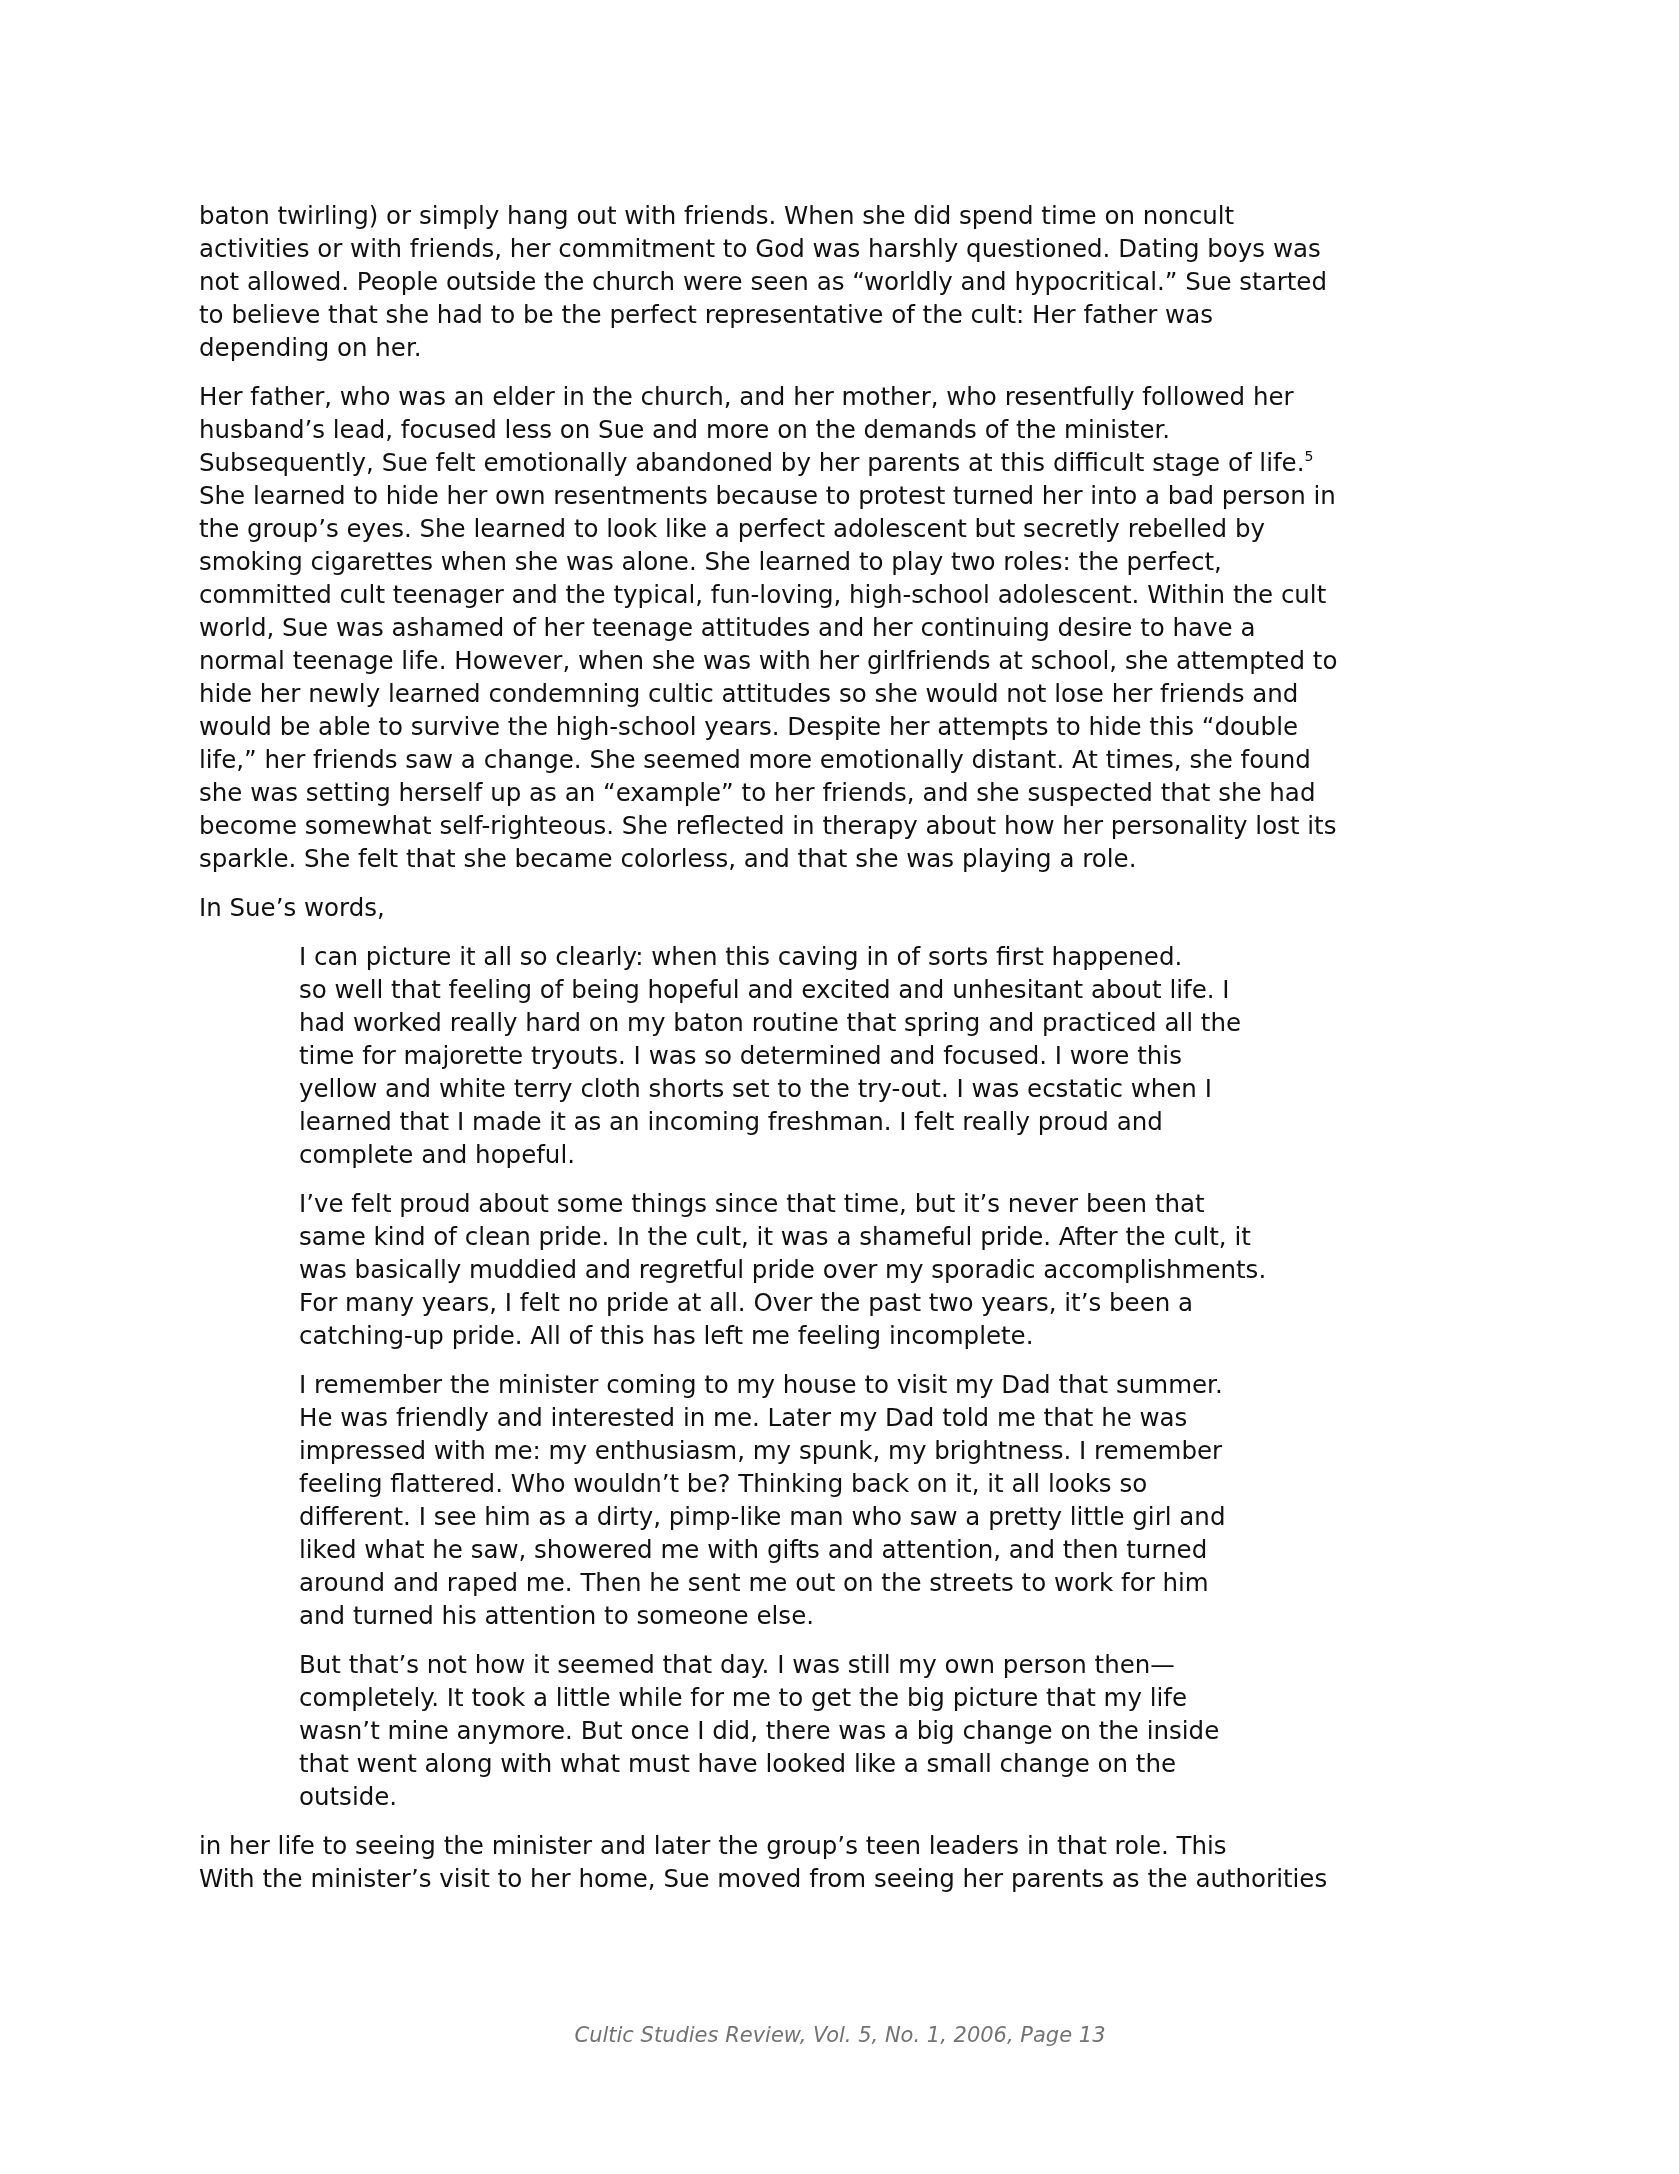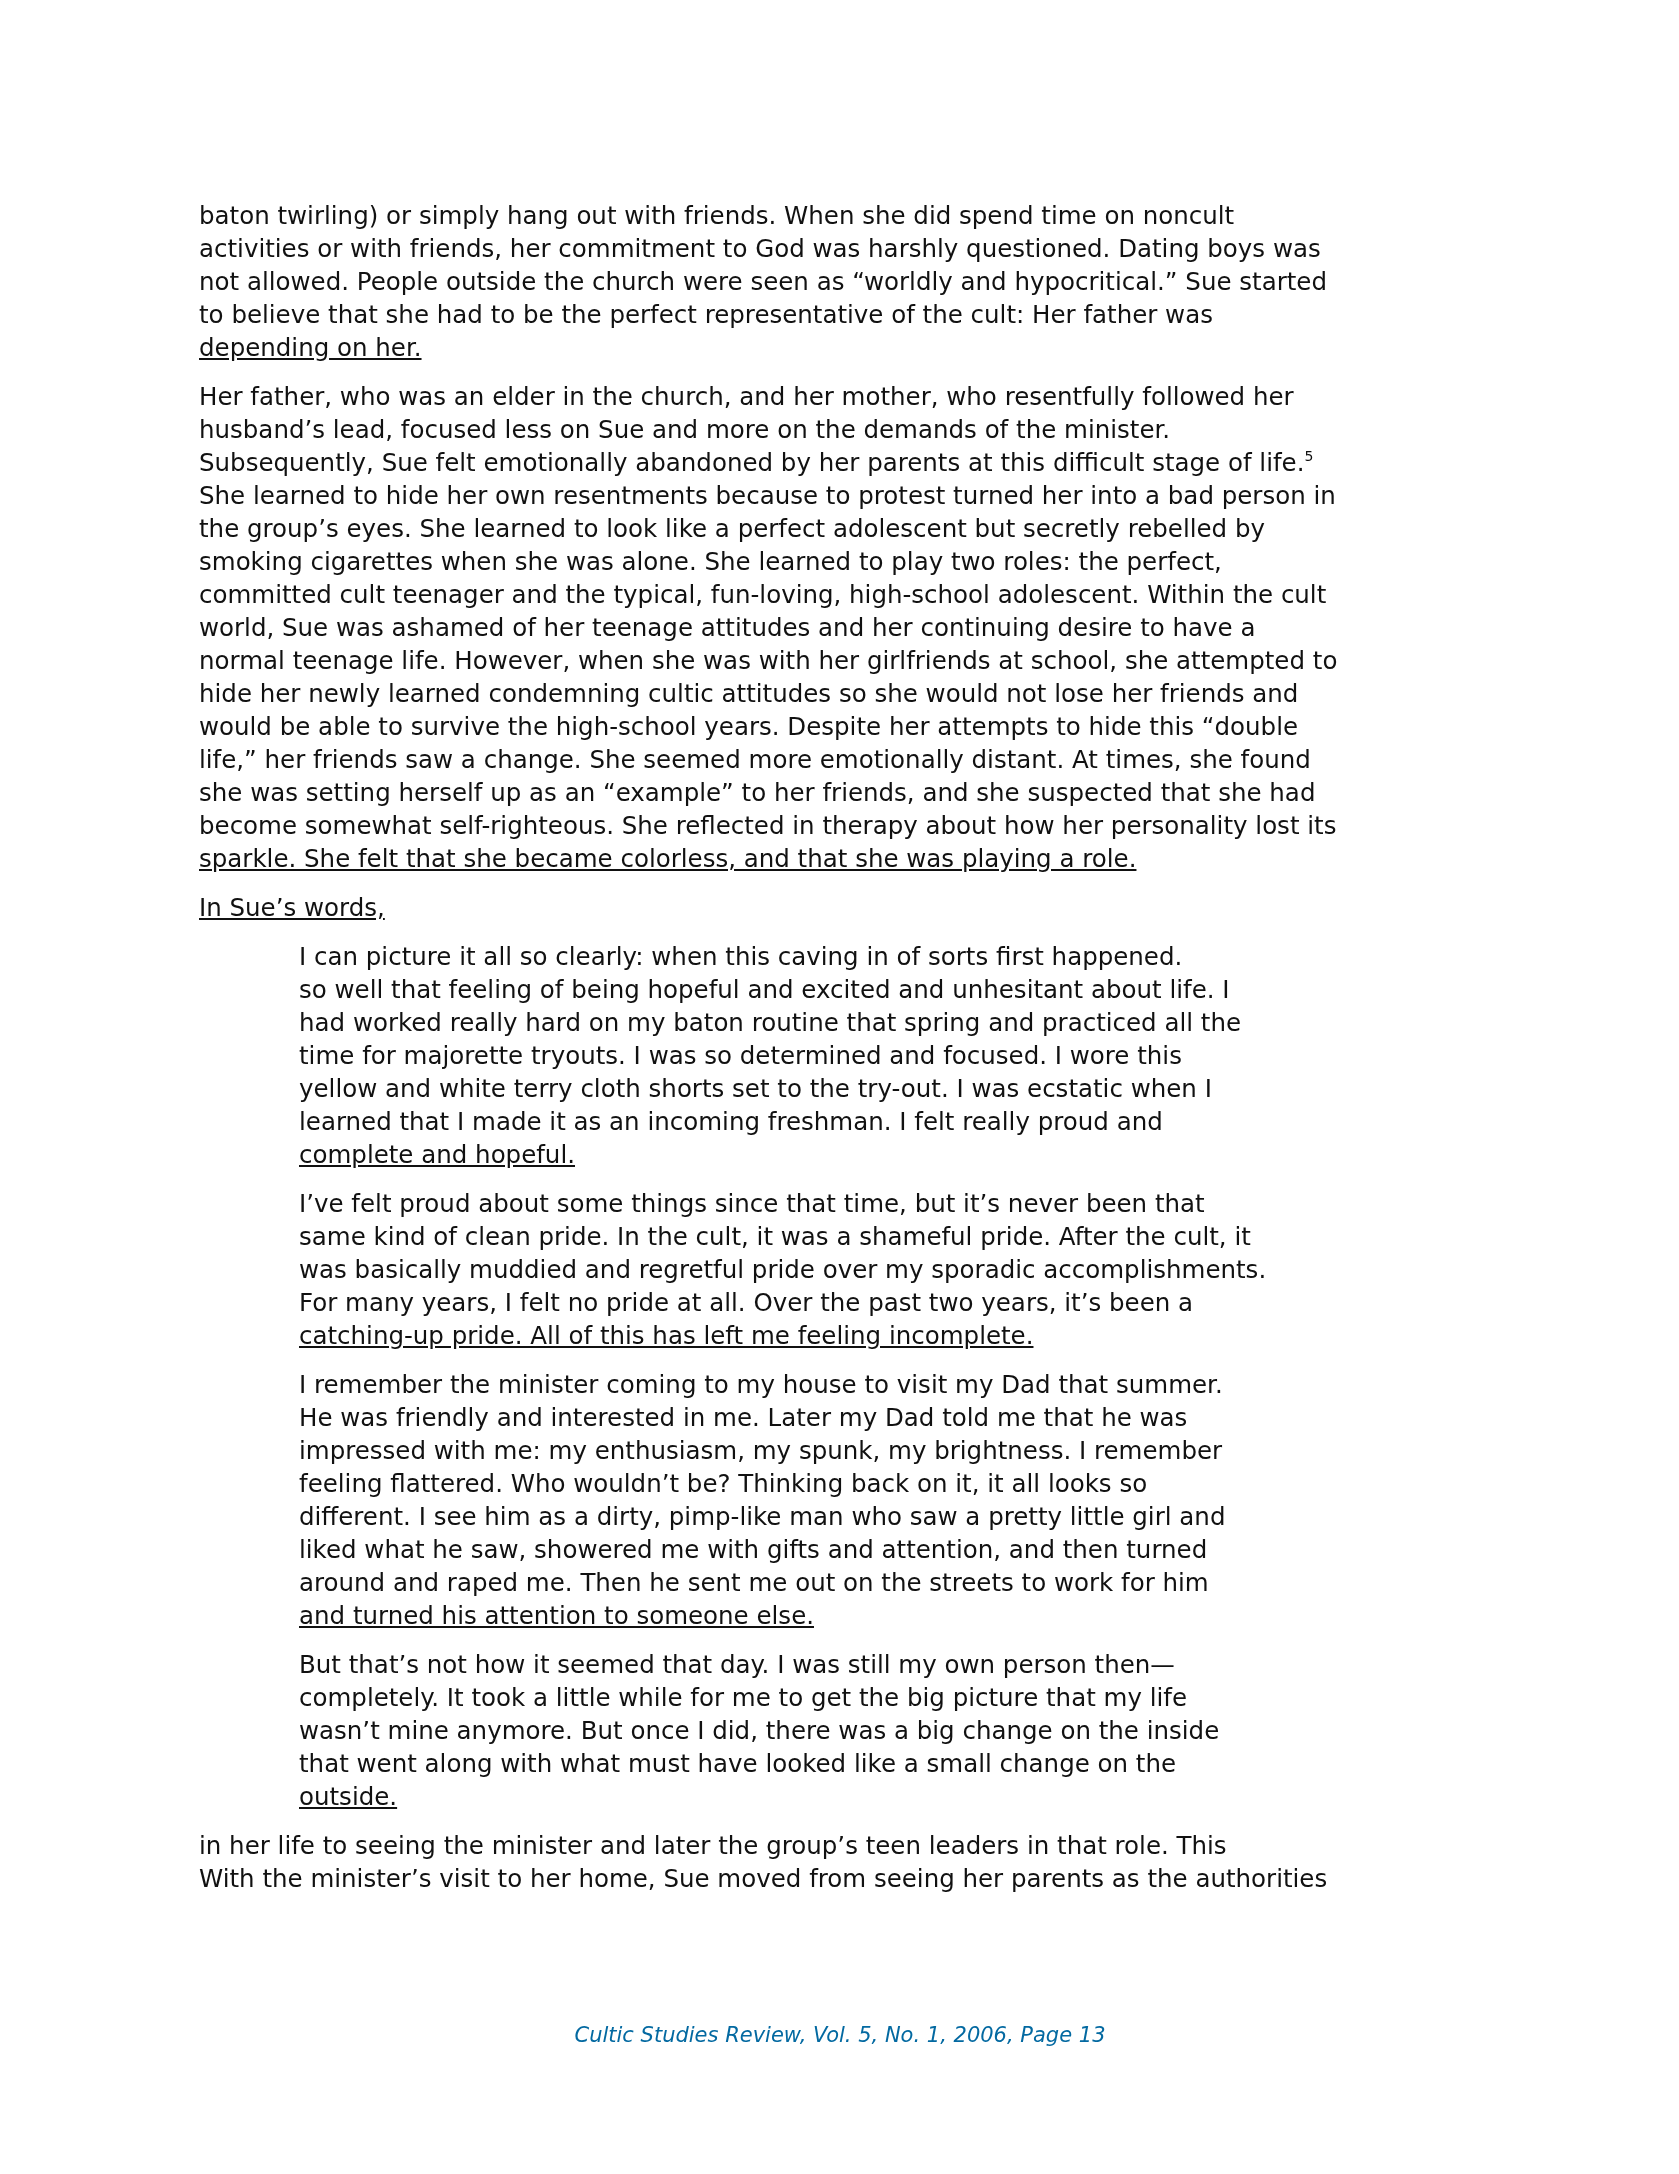--- a/index.html
+++ b/index.html
@@ -8,25 +8,25 @@
   .column {
     position: absolute; left: 199px; top: 199px; width: 1282px;
     font-family: "DejaVu Sans", sans-serif; font-size: 24.5px; color: #111111;
   }
   .para { margin: 0 0 16px 0; }
   .quote { margin-left: 100px; margin-right: 99px; }
   .line {
     display: block; height: 33px; line-height: 33px; white-space: nowrap;
     text-align: justify; text-align-last: justify;
   }
-  .line.last { text-align: left; text-align-last: left; text-decoration: underline; }
+  .line.last { text-align: left; text-align-last: left; }
   sup.fn { font-size: 14px; vertical-align: 10.4px; line-height: 0; }
   .footer {
     position: absolute; left: 0; width: 1680px; top: 2023px; text-align: center;
-    font-family: "DejaVu Sans", sans-serif; font-style: italic; font-size: 21px; color: #0369a1;
+    font-family: "DejaVu Sans", sans-serif; font-style: italic; font-size: 21px; color: #737373;
   }
 </style>
 </head>
 <body>
 
 <div class="page">
   <div class="column" id="column">
       <div class="para">
         <span class="line" style="white-space: nowrap; text-align: left; text-align-last: left;"><span>baton twirling) or simply hang out with friends. When she did spend time on noncult</span></span>
         <span class="line" style="white-space: nowrap; text-align: left; text-align-last: left;"><span>activities or with friends, her commitment to God was harshly questioned. Dating boys was</span></span>

